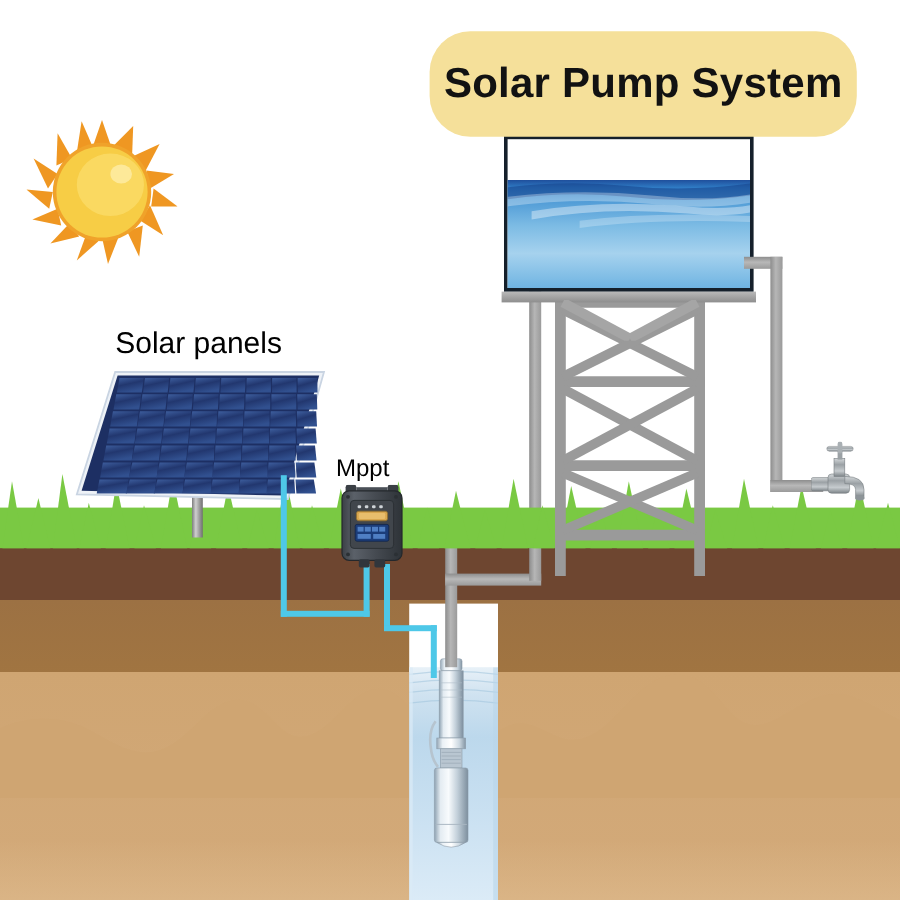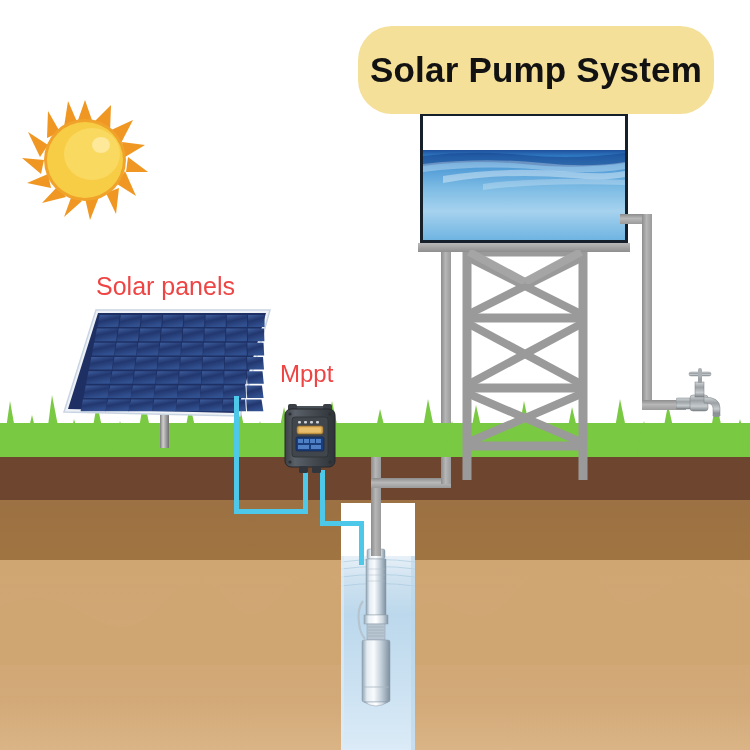--- a/index.html
+++ b/index.html
@@ -14,23 +14,23 @@
     left:358px; top:26px; width:356px; height:88px;
     background:#f5e09a; border-radius:34px;
     display:flex; align-items:center; justify-content:center;
   }
   #title-text{
     font-size:35px; font-weight:bold; color:#121212;
     letter-spacing:0.2px; white-space:nowrap;
   }
 
   
-  .lbl{color:#ef4444; white-space:nowrap;}
+  .lbl{color:#000000; white-space:nowrap;}
   #label-solar-panels{left:96px; top:272px; font-size:25px;}
-  #label-mppt{left:280px; top:360px; font-size:24px;}
+  #label-mppt{left:280px; top:380px; font-size:20px;}
 
   
   #soil-top{left:0; top:455px; width:750px; height:48px; background:#6e4630;}
   #soil-mid{left:0; top:500px; width:750px; height:120px;
             background:linear-gradient(#9c7143,#a5783f);}
   #soil-low{left:0; top:560px; width:750px; height:190px;
             background:linear-gradient(#cfa572,#d3aa7a);}
   #soil-wave{left:0; top:545px; width:750px; height:120px;}
   #soil-bottom-tint{left:0; top:700px; width:750px; height:50px;
             background:linear-gradient(rgba(216,177,130,0),rgba(222,186,140,.65));}

